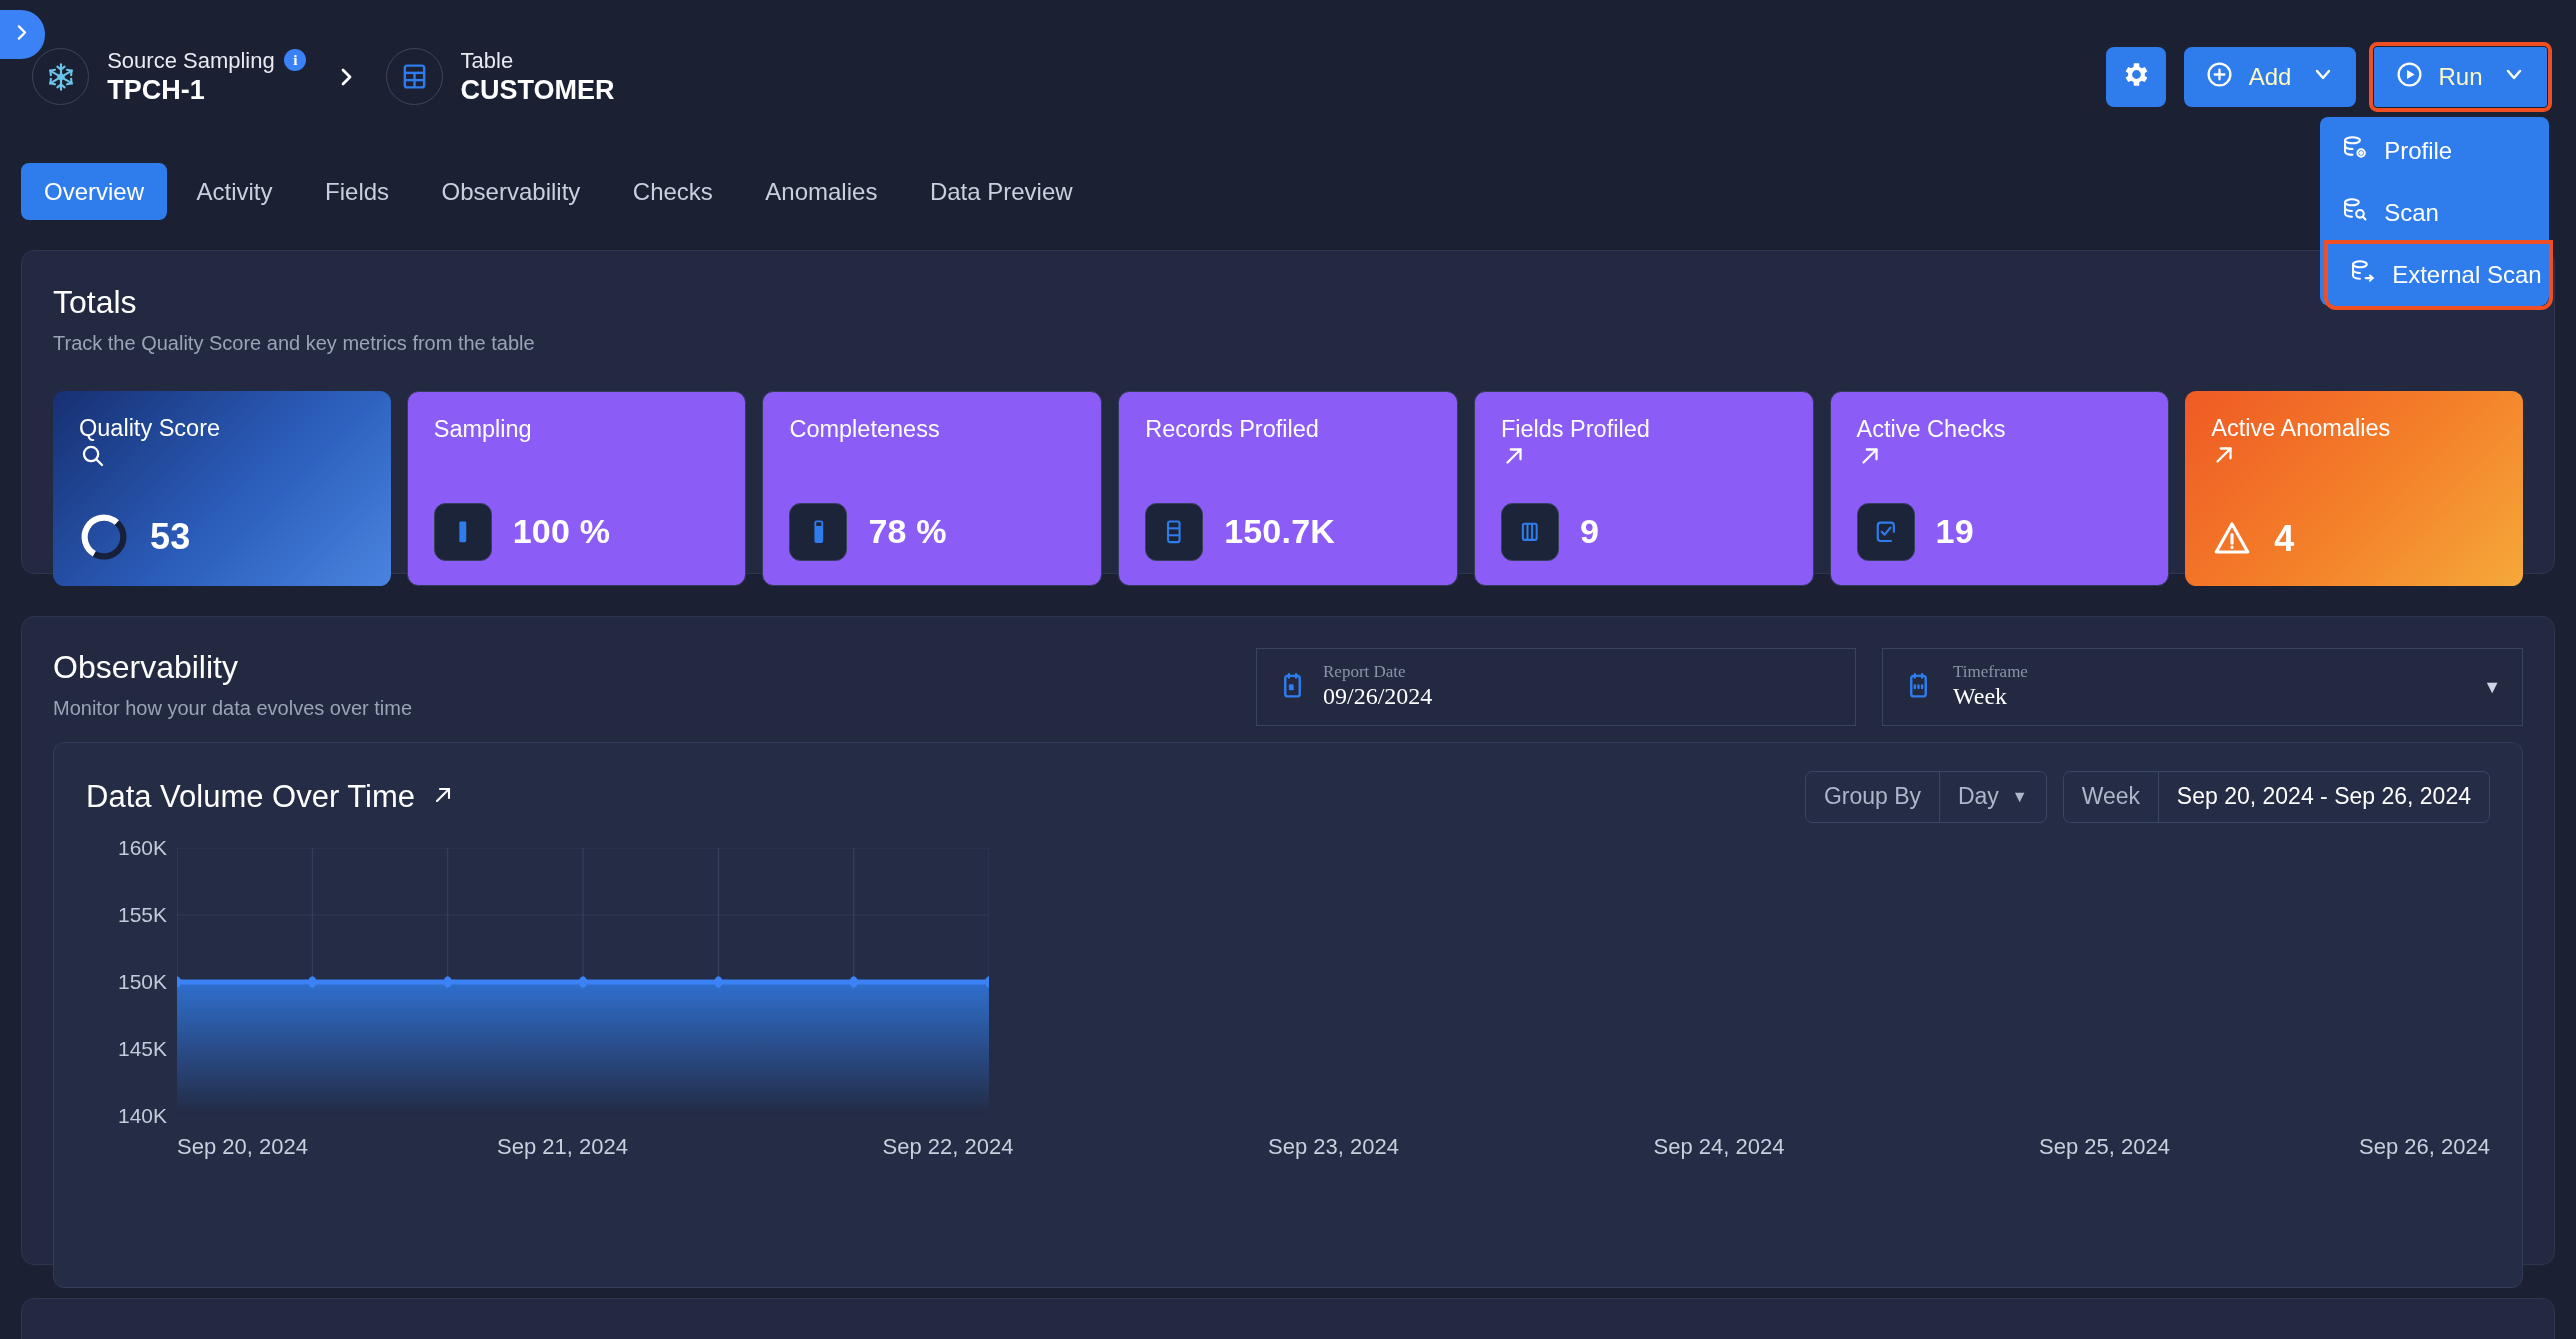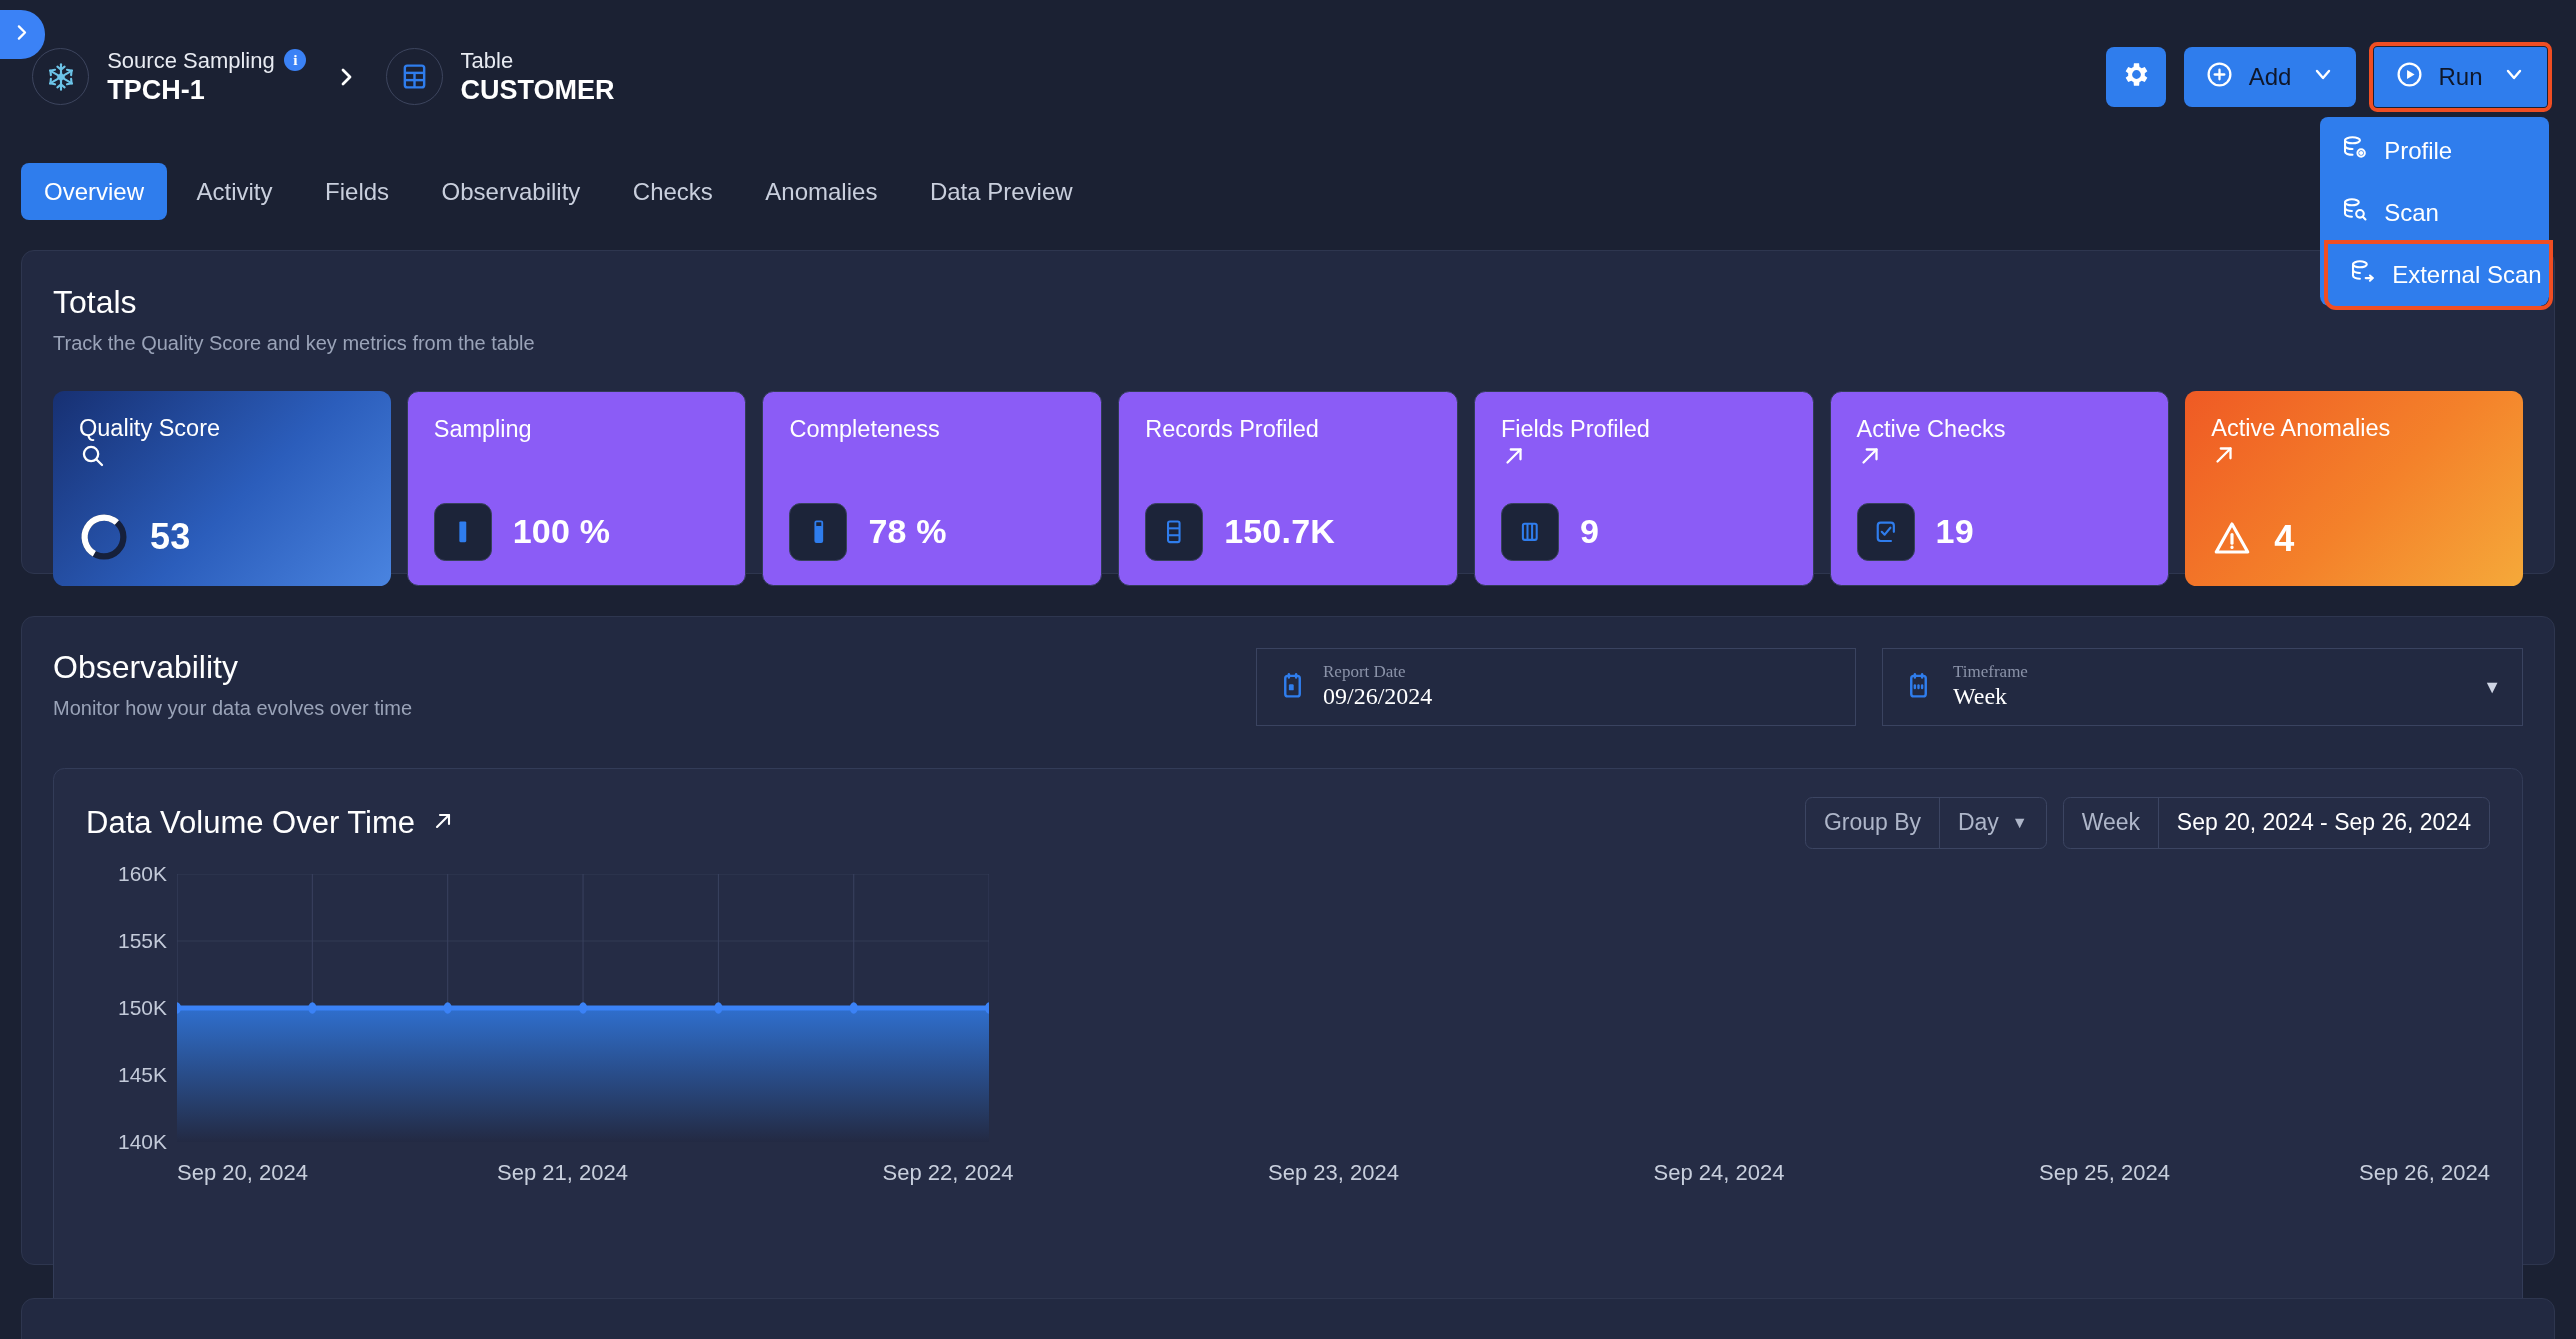--- a/index.html
+++ b/index.html
@@ -48,21 +48,21 @@
     font-family: "Liberation Serif", serif;
   }
   .crumb-sep { margin: 0 27.6px; display: flex; align-items: center; }
 
   .header-actions {
     margin-left: auto; display: flex; align-items: center; gap: 18px;
     position: relative;
   }
   .btn {
     background: #2f7ded; border: none; border-radius: 8px;
-    color: #0f172a; font-size: 24px; font-family: "Liberation Sans", sans-serif;
+    color: #fef9c3; font-size: 24px; font-family: "Liberation Sans", sans-serif;
     display: flex; align-items: center; justify-content: center;
     cursor: pointer;
   }
   .btn-icon-only { width: 60px; height: 60px; }
   .btn-wide { height: 60px; padding: 0 21px; gap: 14.6px; }
   .btn .chev { margin-left: 4.9px; }
   .btn-run-wrap { position: relative; }
   .highlight-box { outline: 4.9px solid #f04e23; outline-offset: 1.6px; border-radius: 3.2px; }
 
   
@@ -141,21 +141,21 @@
   }
   #report-date-field { width: 600px; }
   #timeframe-field { width: 641px; gap: 20px; }
   .field-texts { display: flex; flex-direction: column; justify-content: center; gap: 1.6px; }
   .field-label { font-size: 17px; color: #8b93a9; line-height: 1.1; }
   .field-value { font-size: 24px; color: #ffffff; line-height: 1.15; }
   .field-caret { margin-left: auto; color: #cfd5e4; font-size: 18px; }
 
   
   .chart-card {
-    margin-top: 42px; background: #252c45; border: 0.8px solid #333c58;
+    margin-top: 16px; background: #252c45; border: 0.8px solid #333c58;
     border-radius: 11.4px; height: 546px; padding: 27.6px 32px 19.5px 32px;
     position: relative;
   }
   .chart-head { display: flex; align-items: center; }
   .chart-title {
     font-size: 31px; color: #ffffff; display: flex; align-items: center; gap: 16px;
   }
   .chart-ctrls { margin-left: auto; display: flex; gap: 16px; align-items: center; border-radius: 22px; }
   .pill {
     height: 52px; border: 0.8px solid #3c4562; border-radius: 7.3px;

